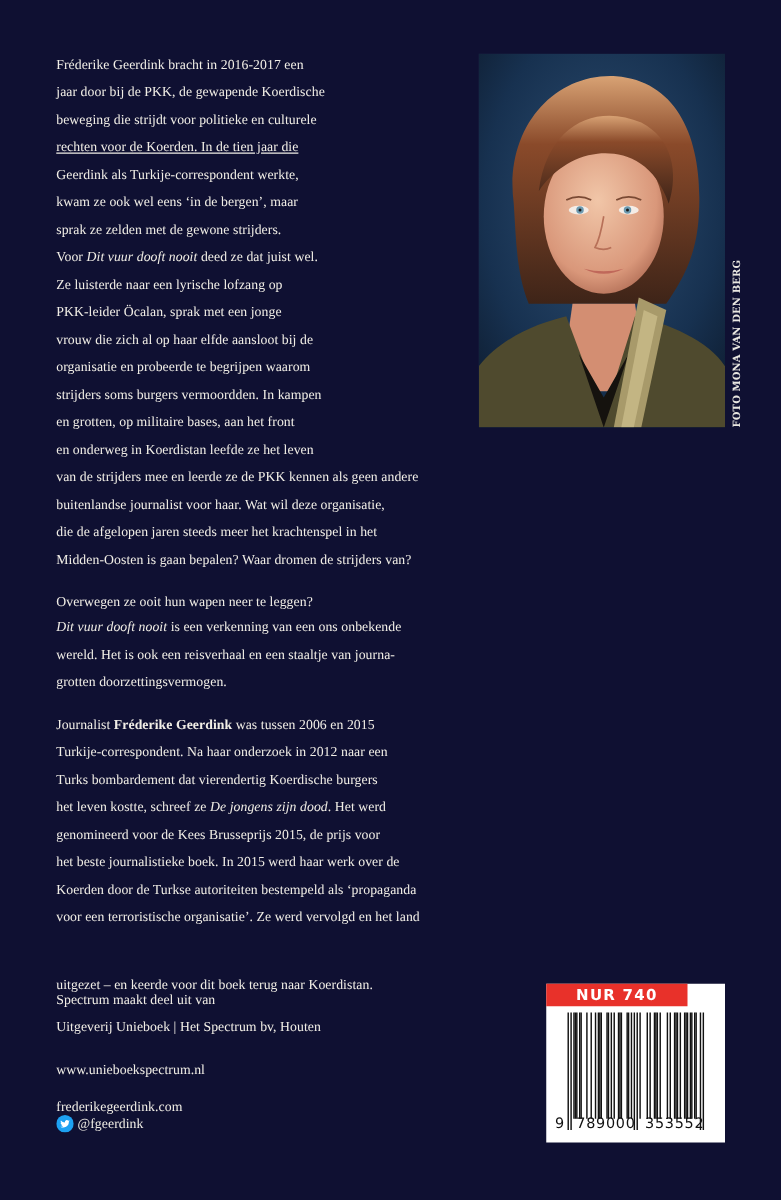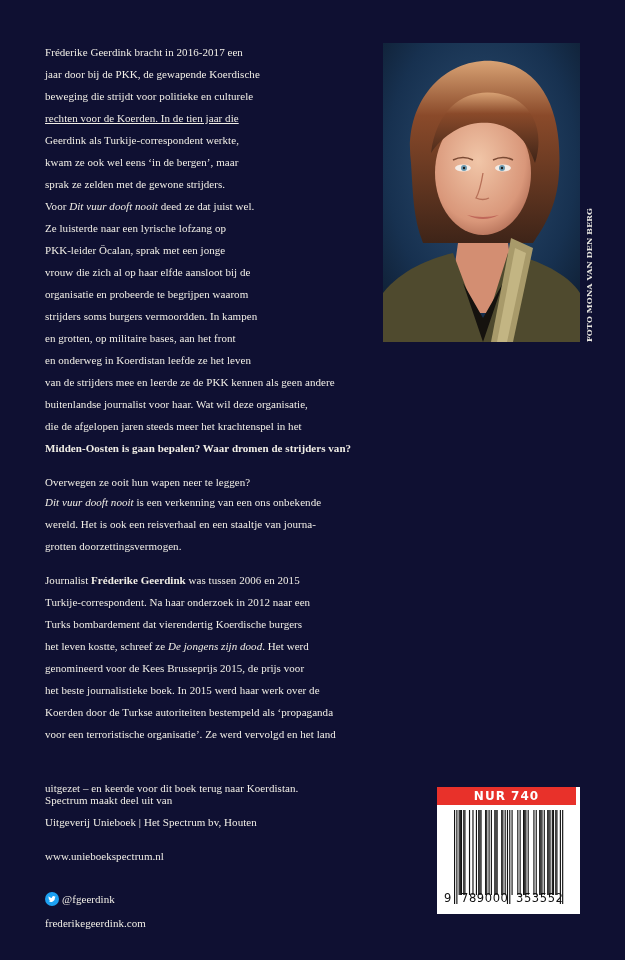--- a/index.html
+++ b/index.html
@@ -31,21 +31,21 @@
     transform-origin: left bottom;
     transform: translate(10px, 0) rotate(-90deg);
     font-family: "DejaVu Serif", serif; font-size: 8px; font-weight: bold;
     white-space: nowrap; color: #e8e6e0; letter-spacing: 0.1px;
   }
   #barcode-box {
     position: absolute; left: 437px; top: 787px; width: 143px; height: 127px;
     background: #ffffff;
   }
   #nur-band {
-    position: absolute; left: 0; top: 0; width: 139px; height: 18px;
+    position: absolute; left: 0; top: 0; width: 113px; height: 18px;
     background: #e8312a; color: #fff;
     font-family: "DejaVu Sans", sans-serif; font-weight: bold; font-size: 12px;
     text-align: center; line-height: 18px; letter-spacing: 1px;
   }
   #bars { position: absolute; left: 0; top: 18px; }
   .digits {
     position: absolute; top: 105px;
     font-family: "DejaVu Sans", sans-serif; font-size: 11.5px; color: #111;
     letter-spacing: 0.6px; line-height: 12px;
   }
@@ -110,21 +110,21 @@
   </svg>
 </div>
 
 <div id="credit">
   <span>FOTO MONA VAN DEN BERG</span>
 </div>
 
 <div class="line" style="top:789px">Spectrum maakt deel uit van</div>
 <div class="line" style="top:811px">Uitgeverij Unieboek | Het Spectrum bv, Houten</div>
 <div class="line" style="top:845px">www.unieboekspectrum.nl</div>
-<div class="line" style="top:912px">frederikegeerdink.com</div>
+<div class="line" style="top:875px">frederikegeerdink.com</div>
 
 <svg id="twitter-icon" viewBox="0 0 24 24">
   <circle cx="12" cy="12" r="12" fill="#1da1f2"></circle>
   <path d="M18.5 8.2c-.5.2-1 .4-1.5.4.6-.3 1-.9 1.2-1.5-.5.3-1.1.5-1.7.7a2.7 2.7 0 0 0-4.6 2.4c-2.2-.1-4.2-1.2-5.5-2.8-.7 1.2-.4 2.8.8 3.6-.4 0-.9-.1-1.2-.3 0 1.3.9 2.4 2.1 2.7-.4.1-.8.1-1.2 0 .3 1.1 1.3 1.8 2.5 1.9A5.4 5.4 0 0 1 5.5 16a7.7 7.7 0 0 0 11.8-6.8c.5-.3.9-.7 1.2-1z" fill="#fff"></path>
 </svg>
 <div class="line tw-line" style="top:888px">@fgeerdink</div>
 
 <div id="barcode-box">
   <div id="nur-band">NUR 740</div>
   <svg id="bars" width="143" height="109">
@@ -192,21 +192,21 @@
 <div class="line" style="top: 217px;"><span>Ze luisterde naar een lyrische lofzang op</span></div>
 <div class="line" style="top: 239px;"><span>PKK-leider Öcalan, sprak met een jonge</span></div>
 <div class="line" style="top: 261px;"><span>vrouw die zich al op haar elfde aansloot bij de</span></div>
 <div class="line" style="top: 283px;"><span>organisatie en probeerde te begrijpen waarom</span></div>
 <div class="line" style="top: 305px;"><span>strijders soms burgers vermoordden. In kampen</span></div>
 <div class="line" style="top: 327px;"><span>en grotten, op militaire bases, aan het front</span></div>
 <div class="line" style="top: 349px;"><span>en onderweg in Koerdistan leefde ze het leven</span></div>
 <div class="line" style="top: 371px;"><span>van de strijders mee en leerde ze de PKK kennen als geen andere</span></div>
 <div class="line" style="top: 393px;"><span>buitenlandse journalist voor haar. Wat wil deze organisatie,</span></div>
 <div class="line" style="top: 415px;"><span>die de afgelopen jaren steeds meer het krachtenspel in het</span></div>
-<div class="line" style="top: 437px; font-weight: bold;"><span>Midden-Oosten is gaan bepalen? Waar dromen de strijders van?</span></div>
+<div class="line" style="top: 437px;"><span>Midden-Oosten is gaan bepalen? Waar dromen de strijders van?</span></div>
 <div class="line" style="top: 471px;"><span>Overwegen ze ooit hun wapen neer te leggen?</span></div>
 <div class="line" style="top: 491px;"><i>Dit vuur dooft nooit</i><span> is een verkenning van een ons onbekende</span></div>
 <div class="line" style="top: 513px;"><span>wereld. Het is ook een reisverhaal en een staaltje van journa-</span></div>
 <div class="line" style="top: 535px;"><span>grotten doorzettingsvermogen.</span></div>
 <div class="line" style="top: 569px;"><span>Journalist </span><b>Fréderike Geerdink</b><span> was tussen 2006 en 2015</span></div>
 <div class="line" style="top: 591px;"><span>Turkije-correspondent. Na haar onderzoek in 2012 naar een</span></div>
 <div class="line" style="top: 613px;"><span>Turks bombardement dat vierendertig Koerdische burgers</span></div>
 <div class="line" style="top: 635px;"><span>het leven kostte, schreef ze </span><i>De jongens zijn dood</i><span>. Het werd</span></div>
 <div class="line" style="top: 657px;"><span>genomineerd voor de Kees Brusseprijs 2015, de prijs voor</span></div>
 <div class="line" style="top: 679px;"><span>het beste journalistieke boek. In 2015 werd haar werk over de</span></div>

